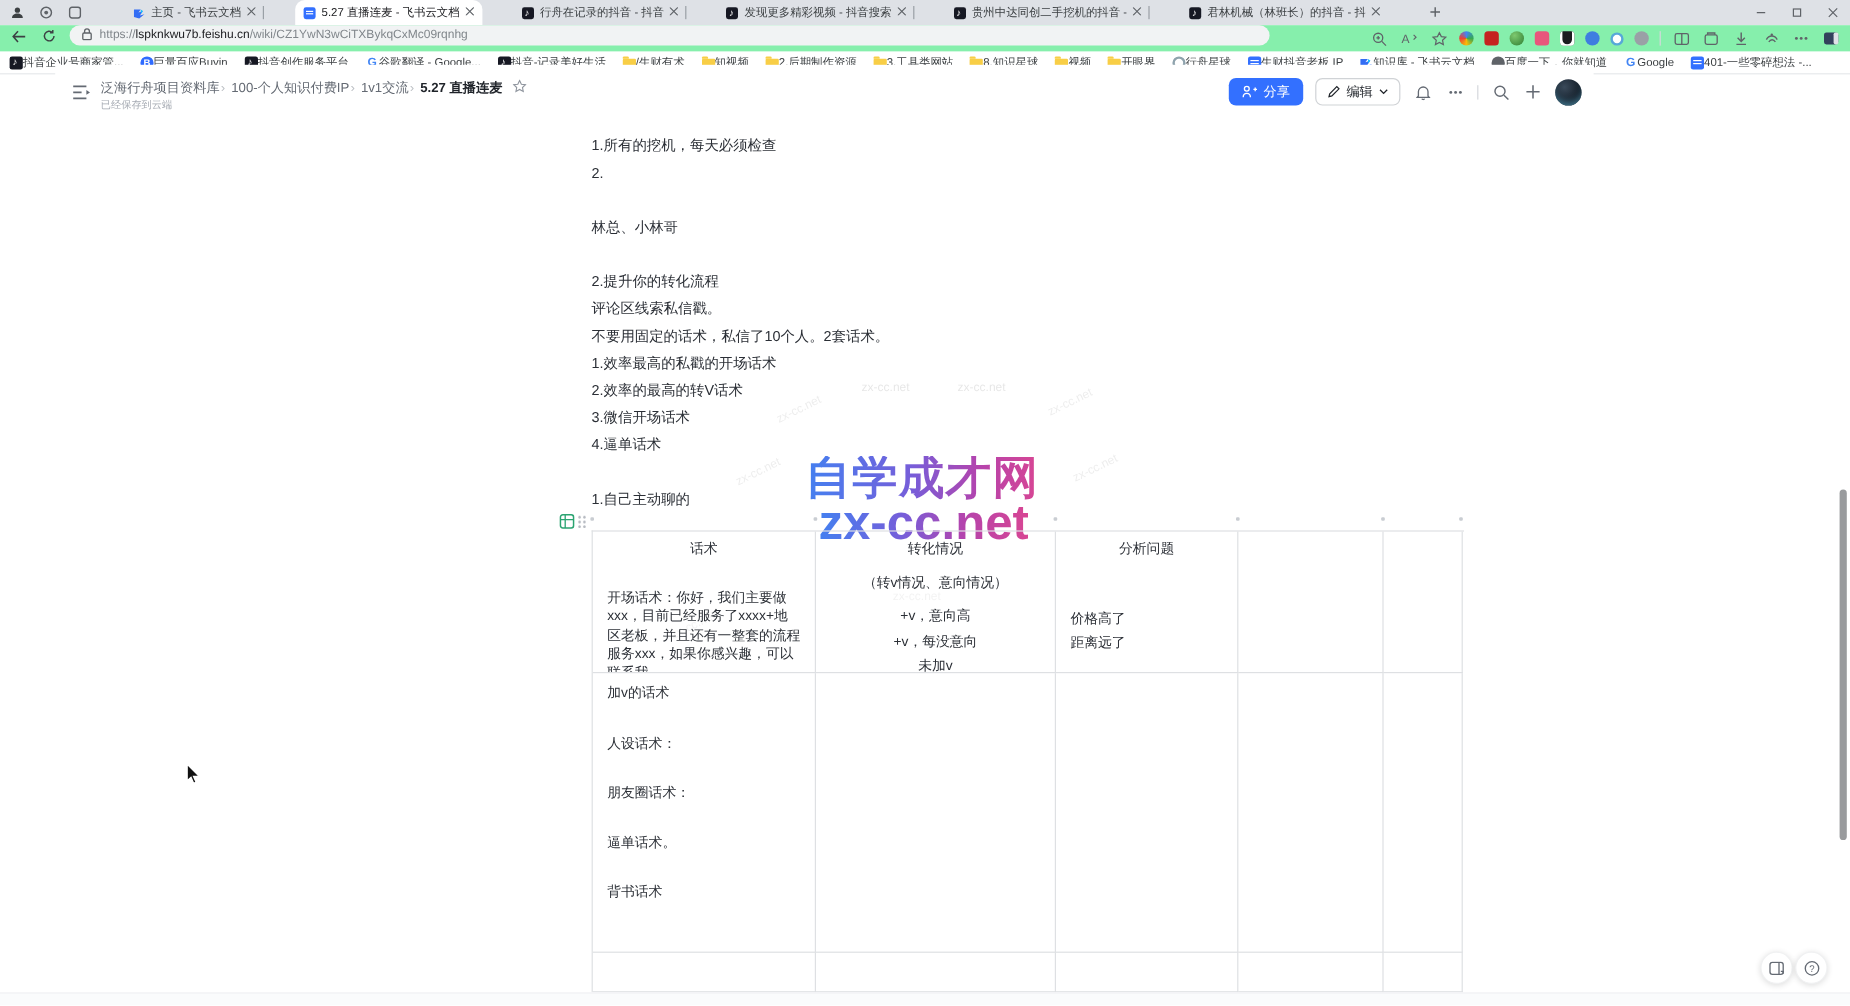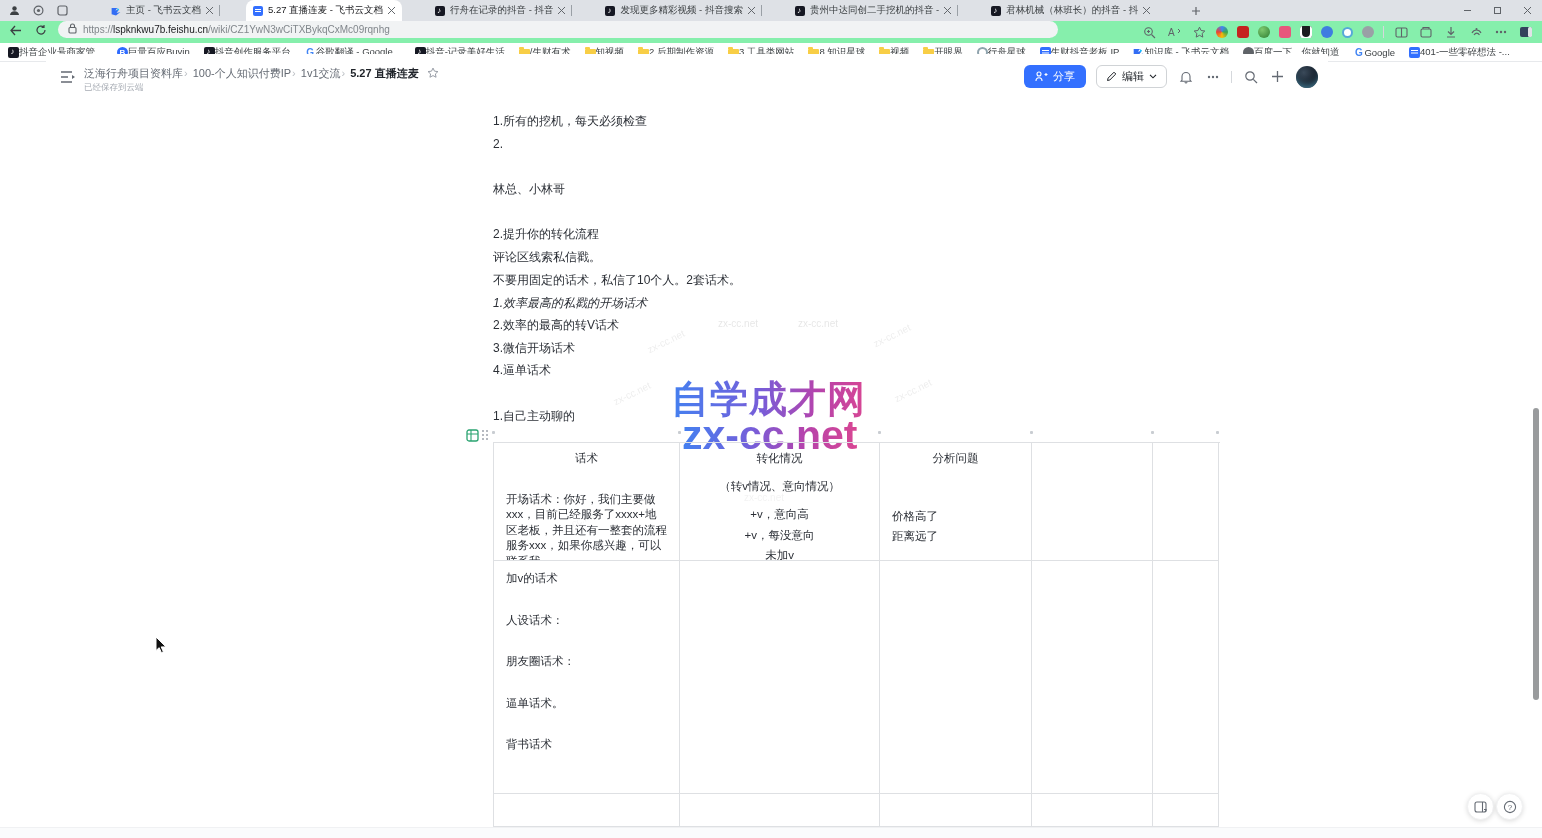--- a/index.html
+++ b/index.html
@@ -435,21 +435,21 @@
       <span class="avatar"></span>
     </div>
   </div>
 
   <div class="page-par" style="top:114px;">1.所有的挖机，每天必须检查</div>
   <div class="page-par" style="top:137px;">2.</div>
   <div class="page-par" style="top:182px;">林总、小林哥</div>
   <div class="page-par" style="top:227px;">2.提升你的转化流程</div>
   <div class="page-par" style="top:250px;">评论区线索私信戳。</div>
   <div class="page-par" style="top:273px;">不要用固定的话术，私信了10个人。2套话术。</div>
-  <div class="page-par" style="top:296px;font-style:italic;">1.效率最高的私戳的开场话术</div>
+  <div class="page-par" style="top:296px;">1.效率最高的私戳的开场话术</div>
   <div class="page-par" style="top:318px;">2.效率的最高的转V话术</div>
   <div class="page-par" style="top:341px;">3.微信开场话术</div>
   <div class="page-par" style="top:363px;">4.逼单话术</div>
   <div class="page-par" style="top:409px;">1.自己主动聊的</div>
 
   <span class="wm-faint" style="left:646px;top:336px;transform:rotate(-26deg);">zx-cc.net</span>
   <span class="wm-faint" style="left:718px;top:318px;opacity:.14;">zx-cc.net</span>
   <span class="wm-faint" style="left:798px;top:318px;opacity:.14;">zx-cc.net</span>
   <span class="wm-faint" style="left:872px;top:330px;transform:rotate(-26deg);">zx-cc.net</span>
   <span class="wm-faint" style="left:612px;top:388px;transform:rotate(-26deg);">zx-cc.net</span>

